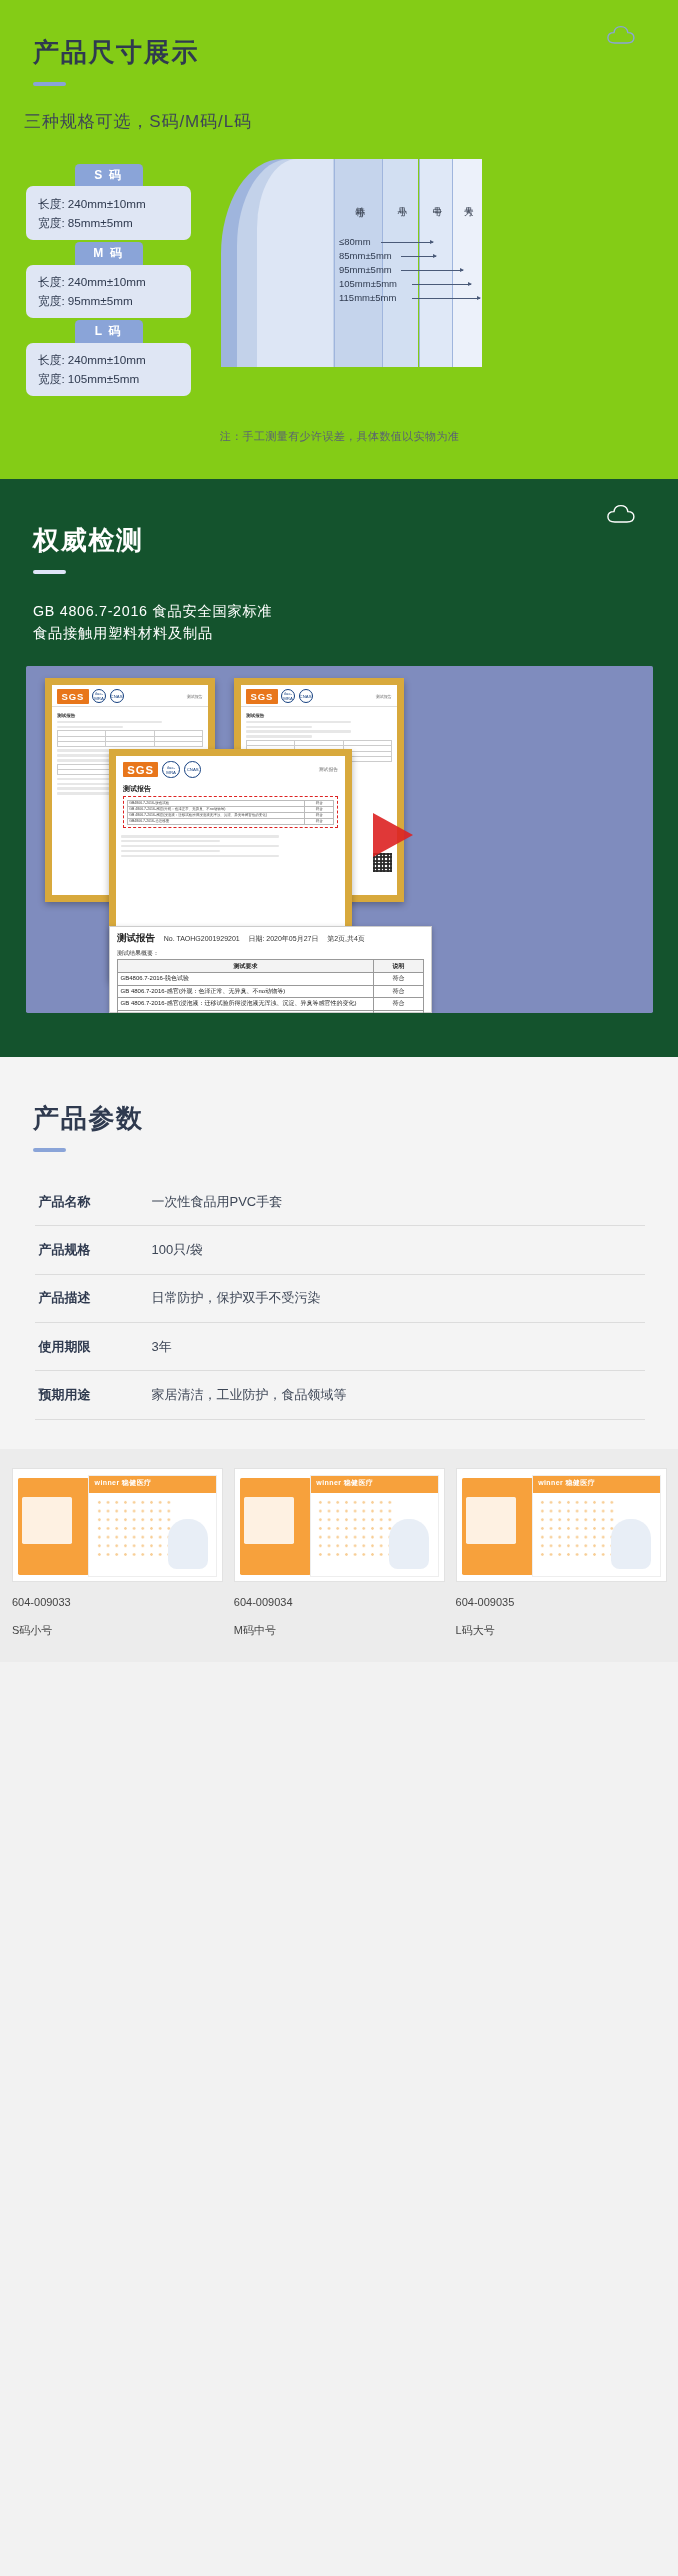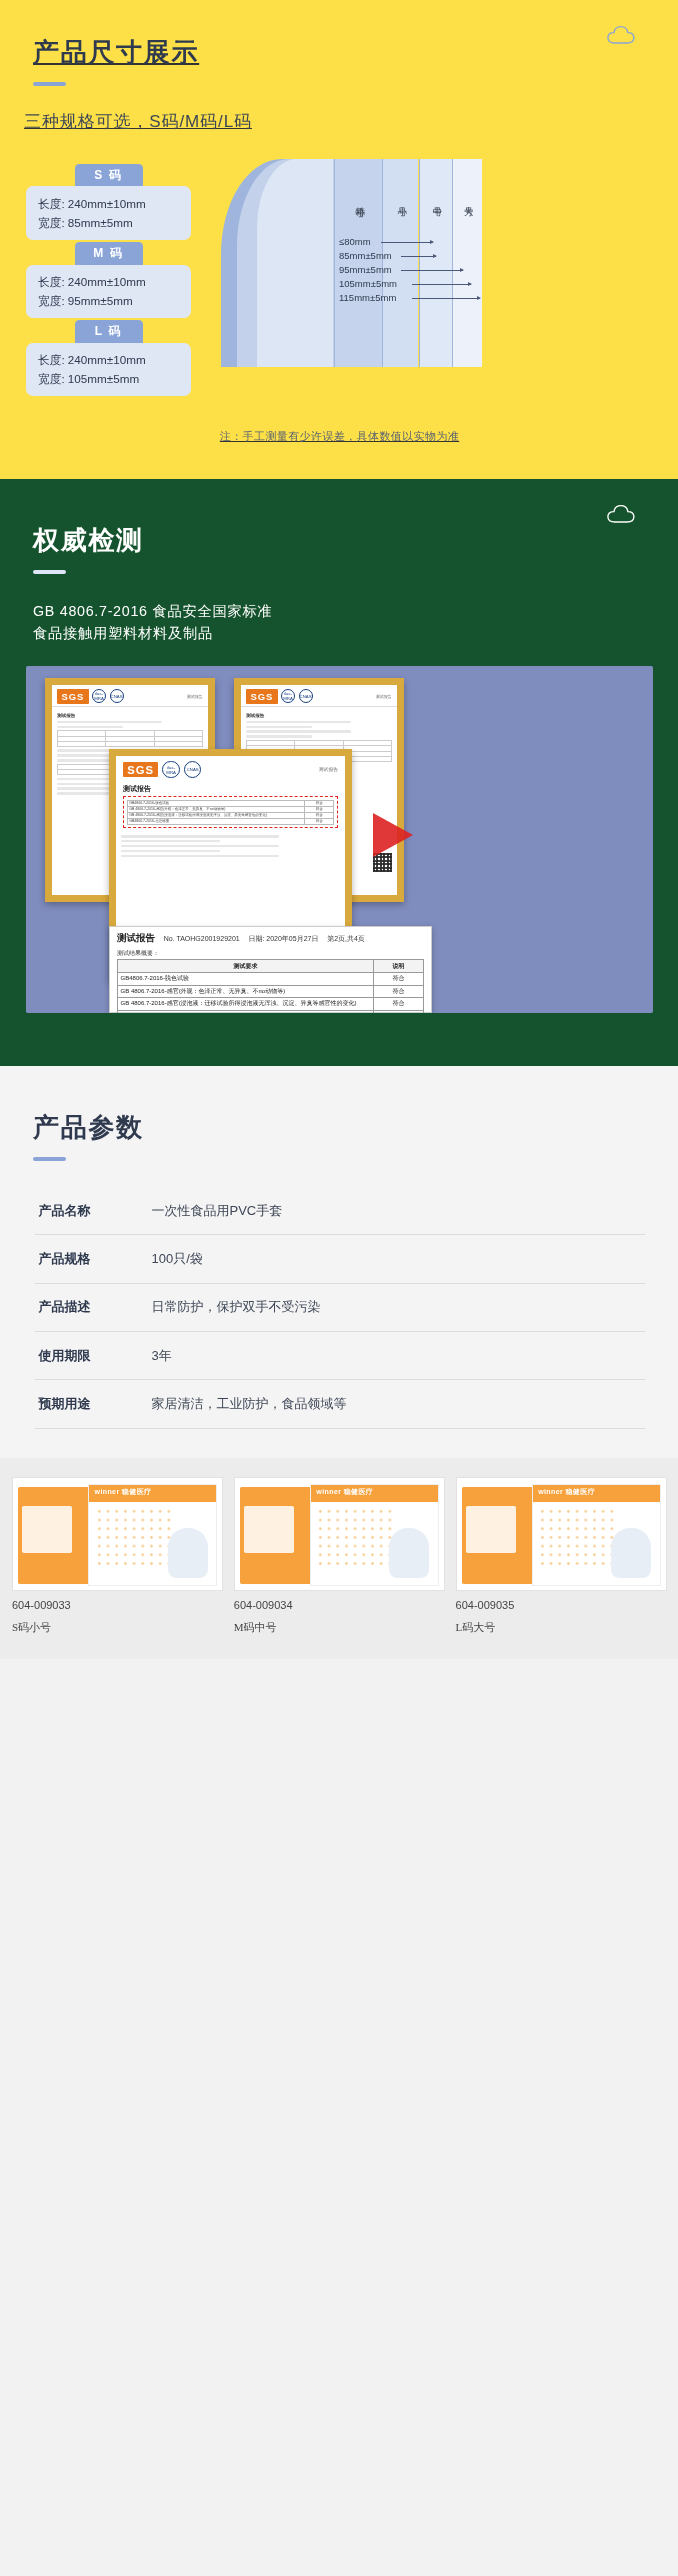--- a/index.html
+++ b/index.html
@@ -7,24 +7,23 @@
     width: 679px;
     margin: 0 auto;
     font-family: "Liberation Sans", sans-serif;
     background: #f2f2f2;
     color: #333;
   }
   .page { width: 679px; position: relative; overflow: hidden; }
 
   
   .sec-size {
-    background: #fde047;
+    background: #84cc16;
     padding: 26px 0 35px 0;
     position: relative;
-    text-decoration: underline;
   }
   .sec-title {
     font-size: 26px;
     font-weight: bold;
     color: #2f3a4f;
     letter-spacing: 1.7px;
     padding-left: 33px;
     padding-top: 8.7px;
   }
   .title-underline {
@@ -182,21 +181,21 @@
   .sec-cert .title-underline { background: #dfe6f8; }
   .cert-std {
     color: #fff;
     font-size: 14.3px;
     padding-left: 33px;
     margin-top: 26px;
     line-height: 22.5px;
     letter-spacing: 0.7px;
   }
   .cert-photo {
-    margin: 21px 26px 15px 26px;
+    margin: 21px 26px 6px 26px;
     height: 347px;
     background: #7f8cbe;
     border-radius: 1.7px;
     position: relative;
     overflow: hidden;
     padding-left: 26px;
   }
   .frame {
     position: absolute;
     background: #d8a93c;
@@ -422,22 +421,22 @@
     background: #e8eef6;
     border-radius: 19px 19px 8.7px 8.7px;
   }
   .dots {
     position: absolute; left: 5.2px; top: 22.5px;
     width: 60%; height: 61px;
     background:
       radial-gradient(#f7c98b 1.3px, transparent 1.4px) 0 0/8.7px 8.7px;
     opacity: .9;
   }
-  .prod-code { font-size: 11px; color: #444; margin-top: 8px; }
-  .prod-name { font-size: 11px; color: #444; margin-top: 9px; font-family: Liberation Serif, serif; }
+  .prod-code { font-size: 11px; color: #444; margin-top: 14px; }
+  .prod-name { font-size: 11px; color: #444; margin-top: 15px; }
 </style>
 </head>
 <body>
 
 <div class="page">
 
   <section class="sec-size">
     <h1 class="sec-title">产品尺寸展示</h1>
     <div class="title-underline"></div>
     <span class="cloud-icon">

